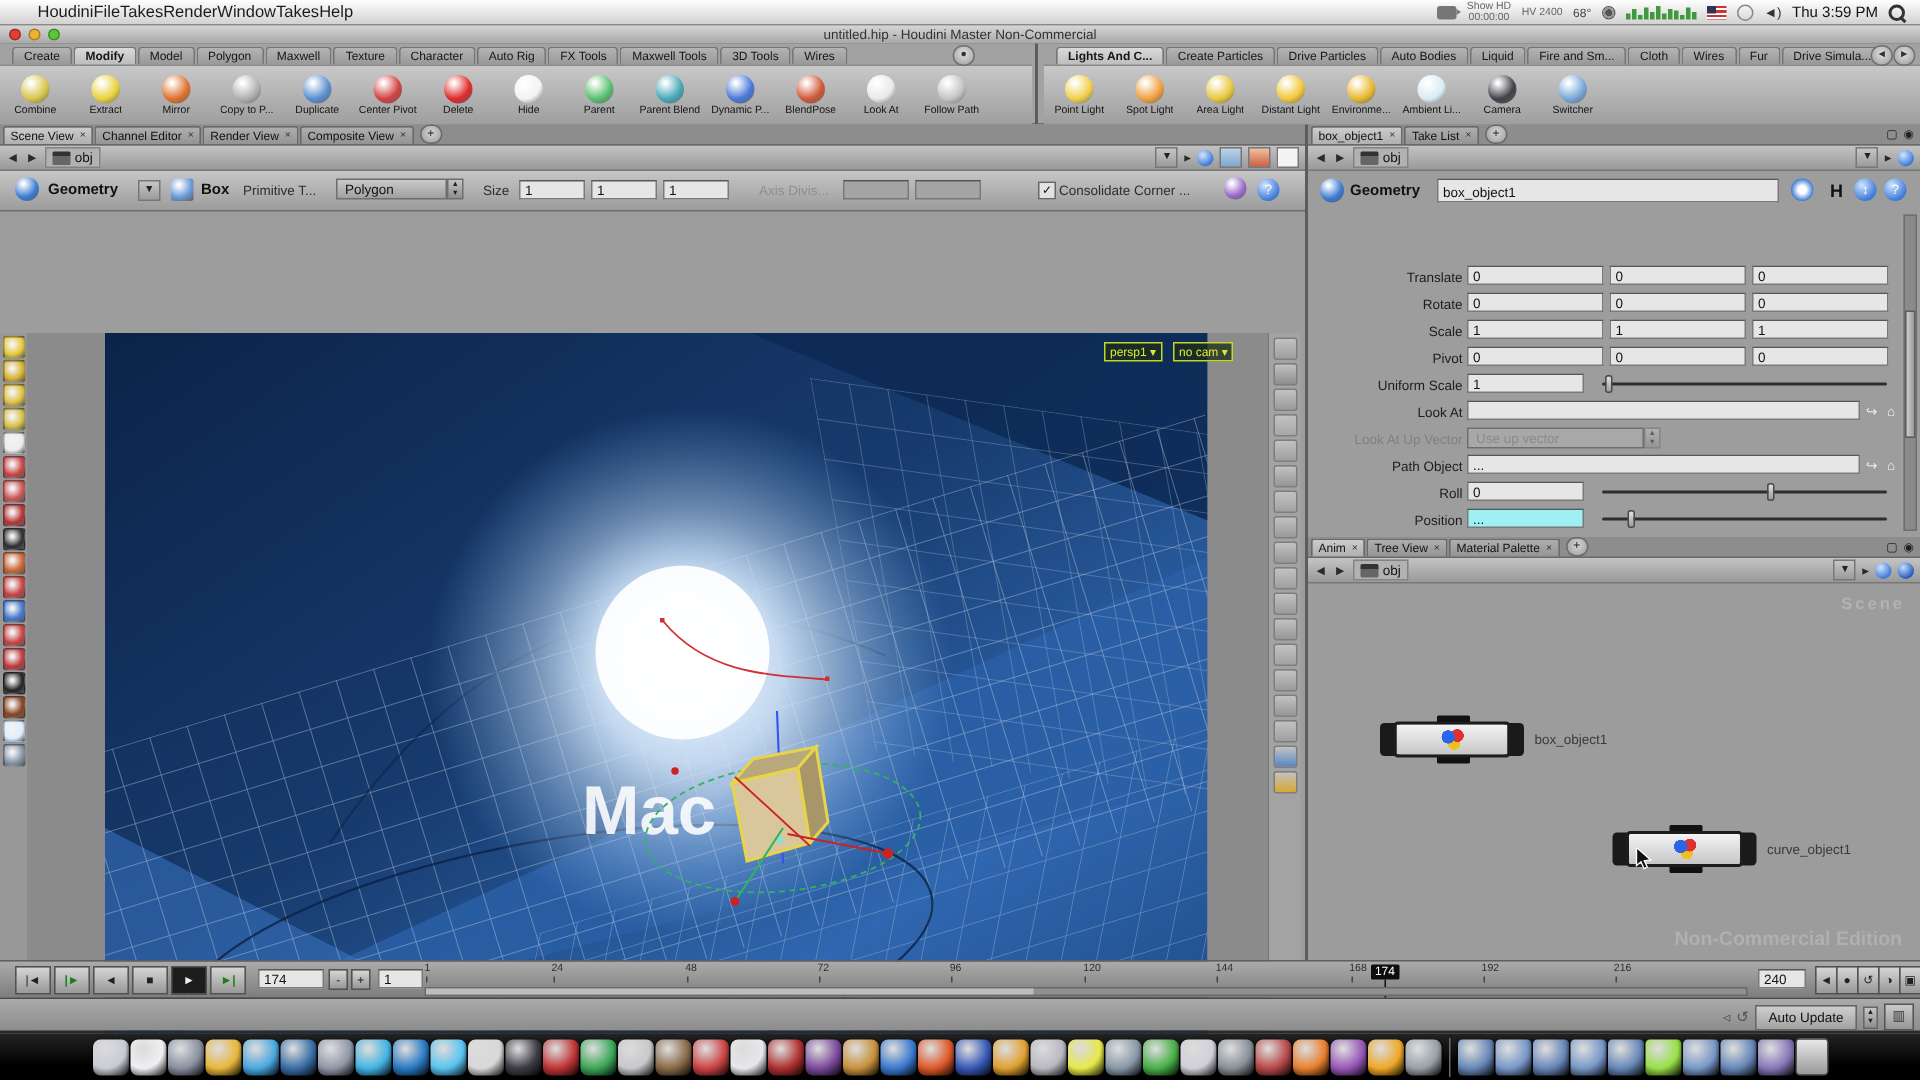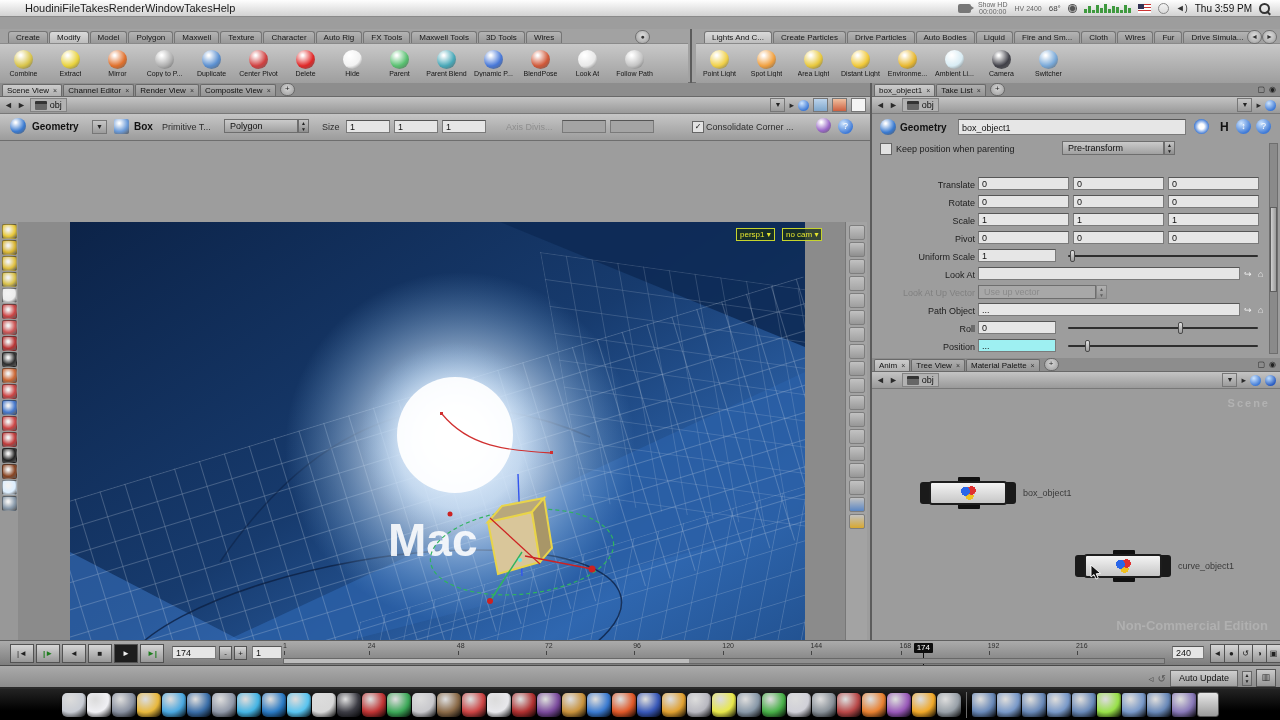--- a/index.html
+++ b/index.html
@@ -25,21 +25,21 @@
   .mag:after{content:"";position:absolute;width:5px;height:2px;background:#333;left:5px;top:7px;transform:rotate(45deg)}
   
   .titlebar{position:absolute;top:17px;left:0;right:0;height:12px;background:linear-gradient(#d6d6d6,#a8a8a8);border-bottom:1px solid #6c6c6c;text-align:center;font-size:9px;line-height:12px;color:#333}
   .tlights{position:absolute;left:6px;top:2px;display:flex;gap:5px}
   .tlights i{width:8px;height:8px;border-radius:50%;border:1px solid rgba(0,0,0,.3);box-sizing:border-box}
   
   .shelves{position:absolute;top:29px;left:0;right:0;height:54px;background:#a2a2a2;border-bottom:1px solid #6e6e6e;box-sizing:border-box}
   .shelf{position:absolute;top:0;height:54px}
   .shelf-tabs{display:flex;align-items:flex-end;height:14px;padding-left:8px;gap:1px}
   .stab{font-size:8px;padding:1px 7px 1px;background:linear-gradient(#b4b4b4,#989898);border:1px solid #757575;border-bottom:none;border-radius:3px 3px 0 0;color:#161616;white-space:nowrap}
-  .stab.active{background:linear-gradient(#dadada,#bdbdbd);font-weight:normal}
+  .stab.active{background:linear-gradient(#dadada,#bdbdbd);font-weight:bold}
   .roundbtn{width:13px;height:12px;border:1px solid #707070;border-radius:7px;background:radial-gradient(circle at 50% 40%,#e0e0e0,#9a9a9a);margin-left:4px;font-size:7px;text-align:center;line-height:11px;color:#333}
   .shelf-tools{display:flex;height:39px;background:linear-gradient(#c8c8c8,#9e9e9e);border-top:1px solid #8a8a8a;align-items:center}
   .tool{width:47px;display:flex;flex-direction:column;align-items:center;gap:1px}
   .ticon{width:19px;height:19px;border-radius:50%;background:radial-gradient(circle at 35% 28%,#fff 4%,var(--c) 58%,rgba(0,0,0,.45))}
   .tlabel{font-size:7px;color:#141414;max-width:46px;white-space:nowrap;overflow:hidden}
   
   .pane{position:absolute;background:#9d9d9d;box-sizing:border-box}
   .tabbar{height:13px;background:#8d8d8d;border-bottom:1px solid #696969;display:flex;align-items:flex-end;gap:1px;padding-left:2px;position:relative}
   .ptab{font-size:8px;color:#111;background:linear-gradient(#aeaeae,#949494);border:1px solid #696969;border-bottom:none;border-radius:2px 2px 0 0;padding:1px 4px;display:flex;align-items:center;gap:4px;white-space:nowrap}
   .ptab.active{background:linear-gradient(#cccccc,#b0b0b0)}
@@ -142,20 +142,28 @@
           <i style="height:5px"></i>
         </span>
       <span class="flag"></span>
       <span class="mcirc"></span>
       <span class="spk">◄)</span>
       <span class="clock">Thu 3:59 PM</span>
       <span class="mag"></span>
     </span>
   </div>
 
+  <div class="titlebar">
+    <span class="tlights">
+      <i style="background:#e33e32"></i>
+      <i style="background:#f0b32e"></i>
+      <i style="background:#59c837"></i>
+    </span>
+    <span>untitled.hip - Houdini Master Non-Commercial</span>
+  </div>
 
   <div class="shelves">
     <div class="shelf" style="left:0;width:688px">
       <div class="shelf-tabs">
           <div class="stab"><span>Create</span></div>
           <div class="stab active"><span>Modify</span></div>
           <div class="stab"><span>Model</span></div>
           <div class="stab"><span>Polygon</span></div>
           <div class="stab"><span>Maxwell</span></div>
           <div class="stab"><span>Texture</span></div>
@@ -476,26 +484,20 @@
     <div style="position:relative;height:26px">
       <span class="ticon" style="position:absolute;left:8px;top:5px;--c:#3a7ad0;width:16px;height:16px"></span>
       <b style="position:absolute;left:28px;top:8px;font-size:10px;color:#111">Geometry</b>
       <span class="fld" style="left:86px;top:5px;width:228px;height:16px;line-height:16px">box_object1</span>
       <span class="bluedot" style="position:absolute;left:322px;top:5px;width:15px;height:15px;background:radial-gradient(circle at 50% 50%,#fff 25%,#3f7ad6 70%)"></span>
       <b style="position:absolute;left:348px;top:6px;font-size:12px;color:#111">H</b>
       <span class="bluedot" style="position:absolute;left:364px;top:5px;width:15px;height:15px;text-align:center;font-size:9px;line-height:15px;color:#fff">↕</span>
       <span class="bluedot" style="position:absolute;left:384px;top:5px;width:15px;height:15px;text-align:center;font-size:9px;line-height:15px;color:#fff">?</span>
     </div>
 
-    <div class="prow" style="top:58px">
-      <span class="chk" style="left:8px;top:2px"></span>
-      <span style="position:absolute;left:24px;top:3px;font-size:9px;color:#1d1d1d">Keep position when parenting</span>
-      <span class="dd" style="left:190px;width:102px">Pre-transform</span>
-      <span class="ddstep" style="left:292px">▲<br>▼</span>
-    </div>
     <div class="prow" style="top:94px">
       <span class="plabel" style="left:0;width:103px;top:3px">Translate</span>
       <span class="fld" style="left:106px;width:91px">0</span>
       <span class="fld" style="left:201px;width:91px">0</span>
       <span class="fld" style="left:296px;width:91px">0</span>
     </div>
     <div class="prow" style="top:112px">
       <span class="plabel" style="left:0;width:103px;top:3px">Rotate</span>
       <span class="fld" style="left:106px;width:91px">0</span>
       <span class="fld" style="left:201px;width:91px">0</span>

